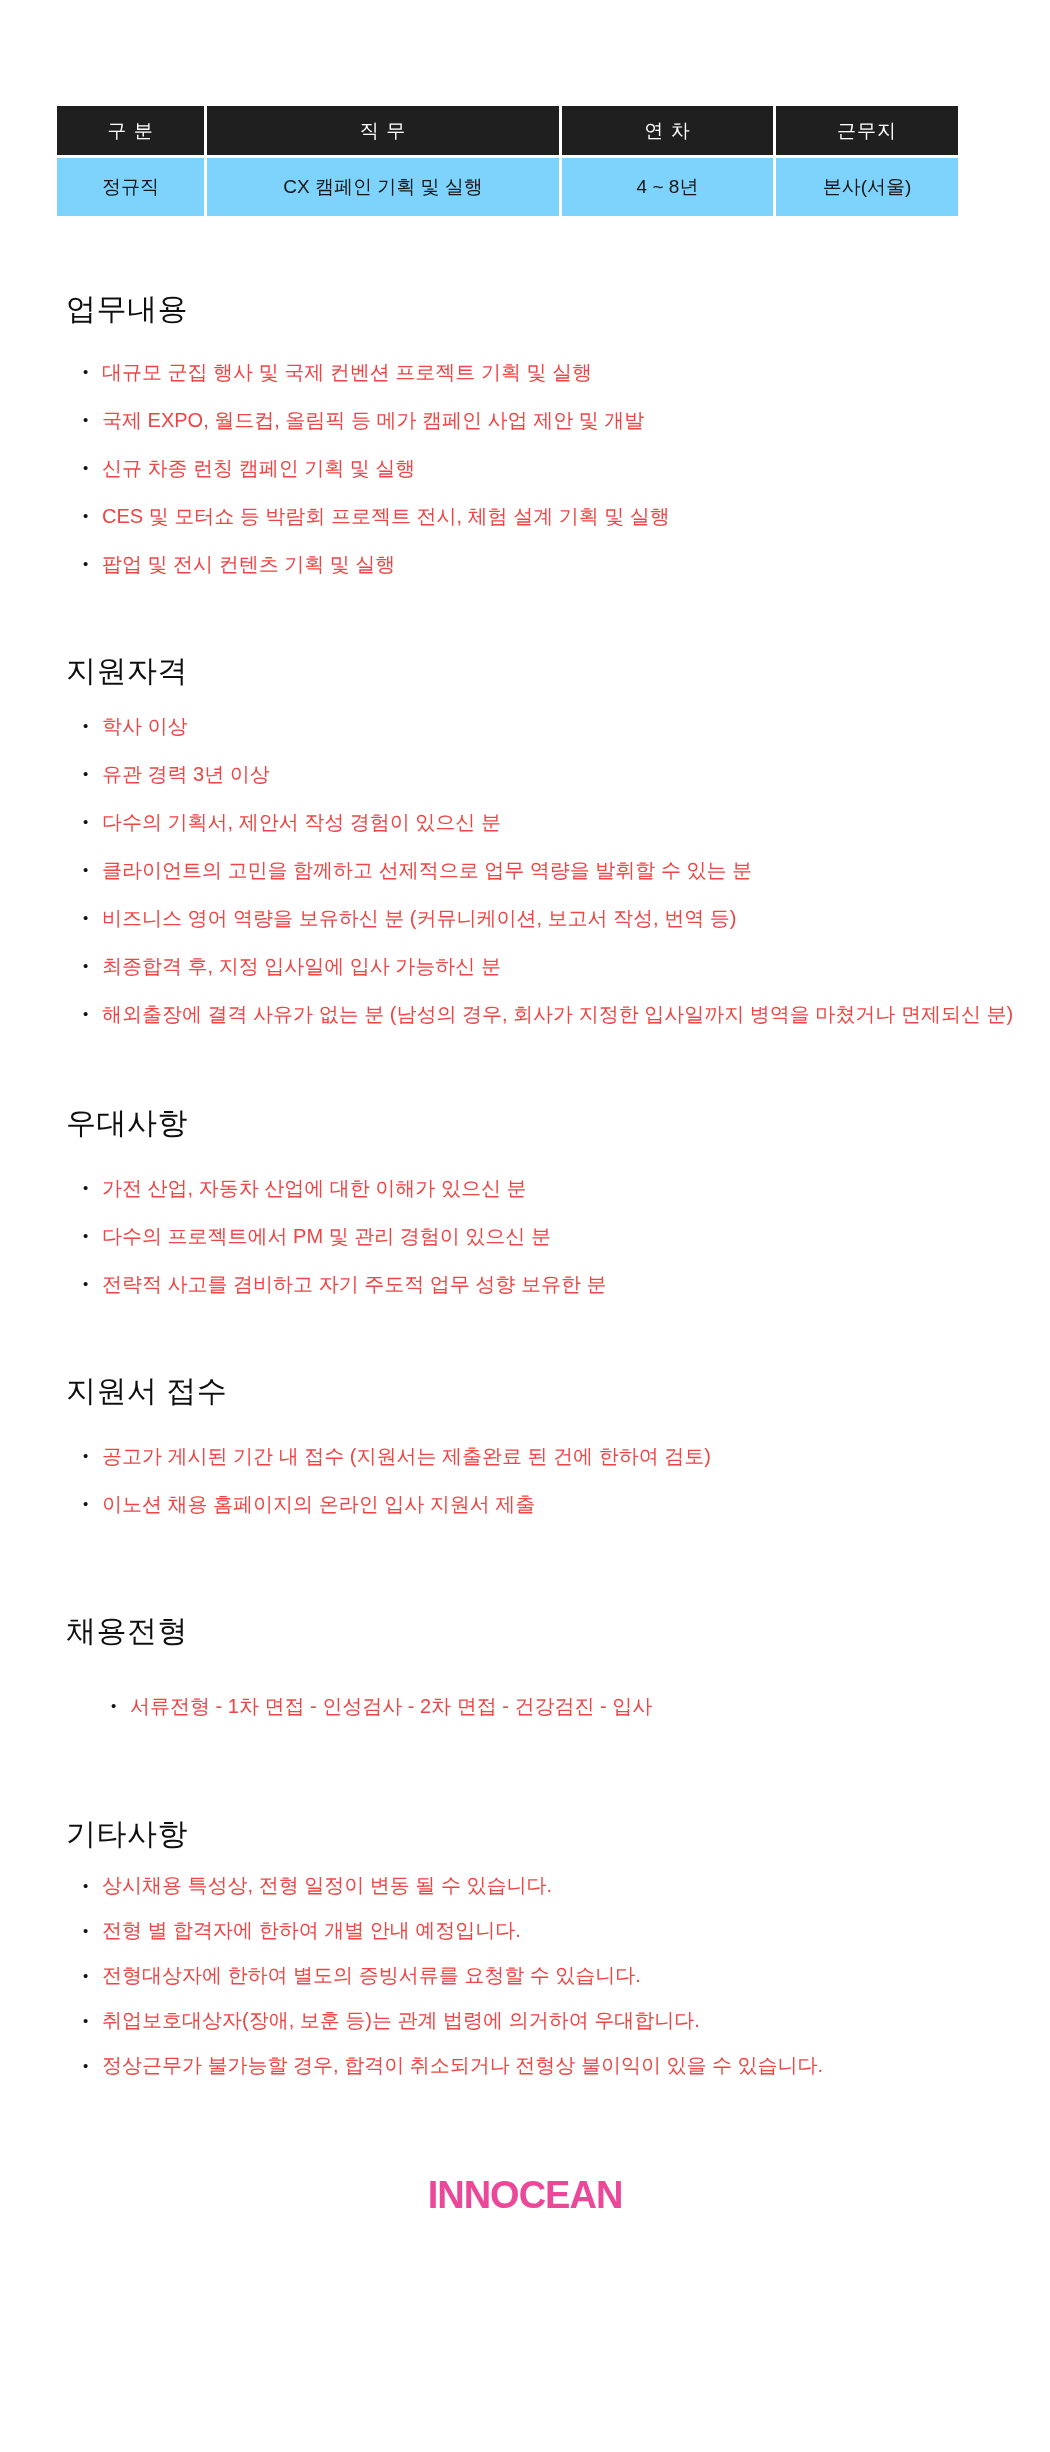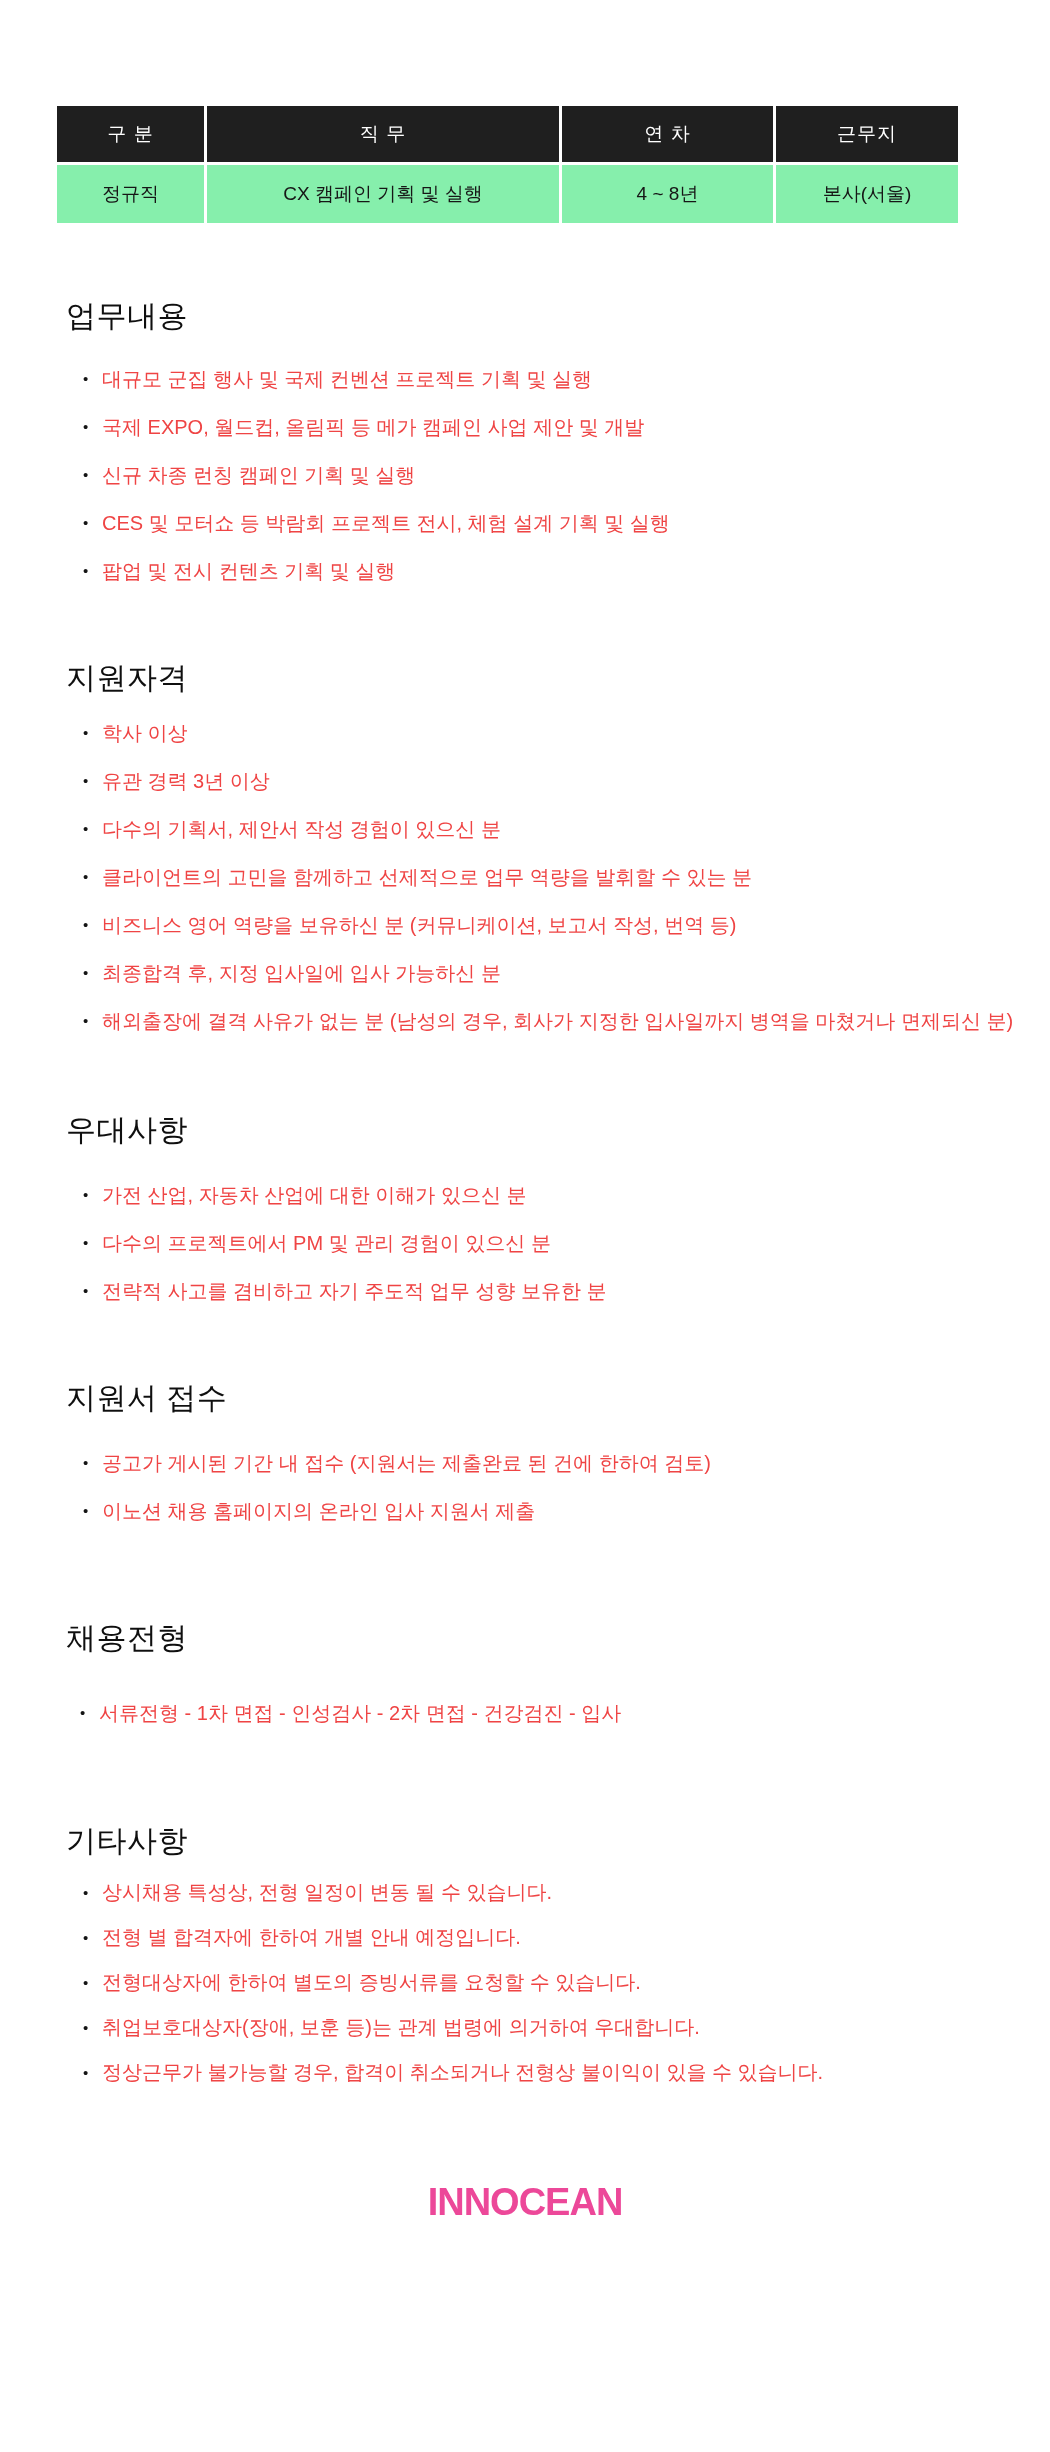--- a/index.html
+++ b/index.html
@@ -30,24 +30,24 @@
   .tbl { margin: 70px 0 0 57px; width: 901px; }
   .tbl-row { display: flex; gap: 3px; }
   .tbl-row.body { margin-top: 3px; }
   .cell {
     display: flex; align-items: center; justify-content: center;
     box-sizing: border-box;
     white-space: nowrap;
   }
   .tbl-row.head .cell {
     background: #1f1f1f; color: #ffffff;
-    height: 56px; font-size: 19px; font-weight: 500; letter-spacing: 1px;
+    height: 49px; font-size: 19px; font-weight: 500; letter-spacing: 1px;
   }
   .tbl-row.body .cell {
-    background: #86efac; color: #161616;
+    background: #7dd3fc; color: #161616;
     height: 58px; font-size: 19px;
   }
   .c1 { width: 147px; } .c2 { width: 352px; } .c3 { width: 211px; } .c4 { width: 182px; }
 
   
   ul.blist { list-style: none; margin: 0; padding: 0 0 0 83px; }
   ul.blist li {
     position: relative;
     padding-left: 19px;
     font-size: 20px;
@@ -59,21 +59,21 @@
   ul.blist li::before {
     content: "\2022";
     position: absolute;
     left: 0; top: 0;
     font-size: 15px;
     line-height: 48px;
     color: #141414;
   }
   ul.blist.tight li, ul.blist.tight li::before { line-height: 45px; }
   ul.blist.tight li { height: 45px; }
-  ul.blist.indent { padding-left: 80px; }
+  ul.blist.indent { padding-left: 111px; }
 
   
   .sec-duties   h2 { margin-top: 76px; }
   .sec-duties   ul { margin-top: 22px; }
   .sec-qualif   h2 { margin-top: 66px; }
   .sec-qualif   ul { margin-top: 14px; }
   .sec-prefer   h2 { margin-top: 68px; }
   .sec-prefer   ul { margin-top: 24px; }
   .sec-apply    h2 { margin-top: 66px; }
   .sec-apply    ul { margin-top: 24px; }

